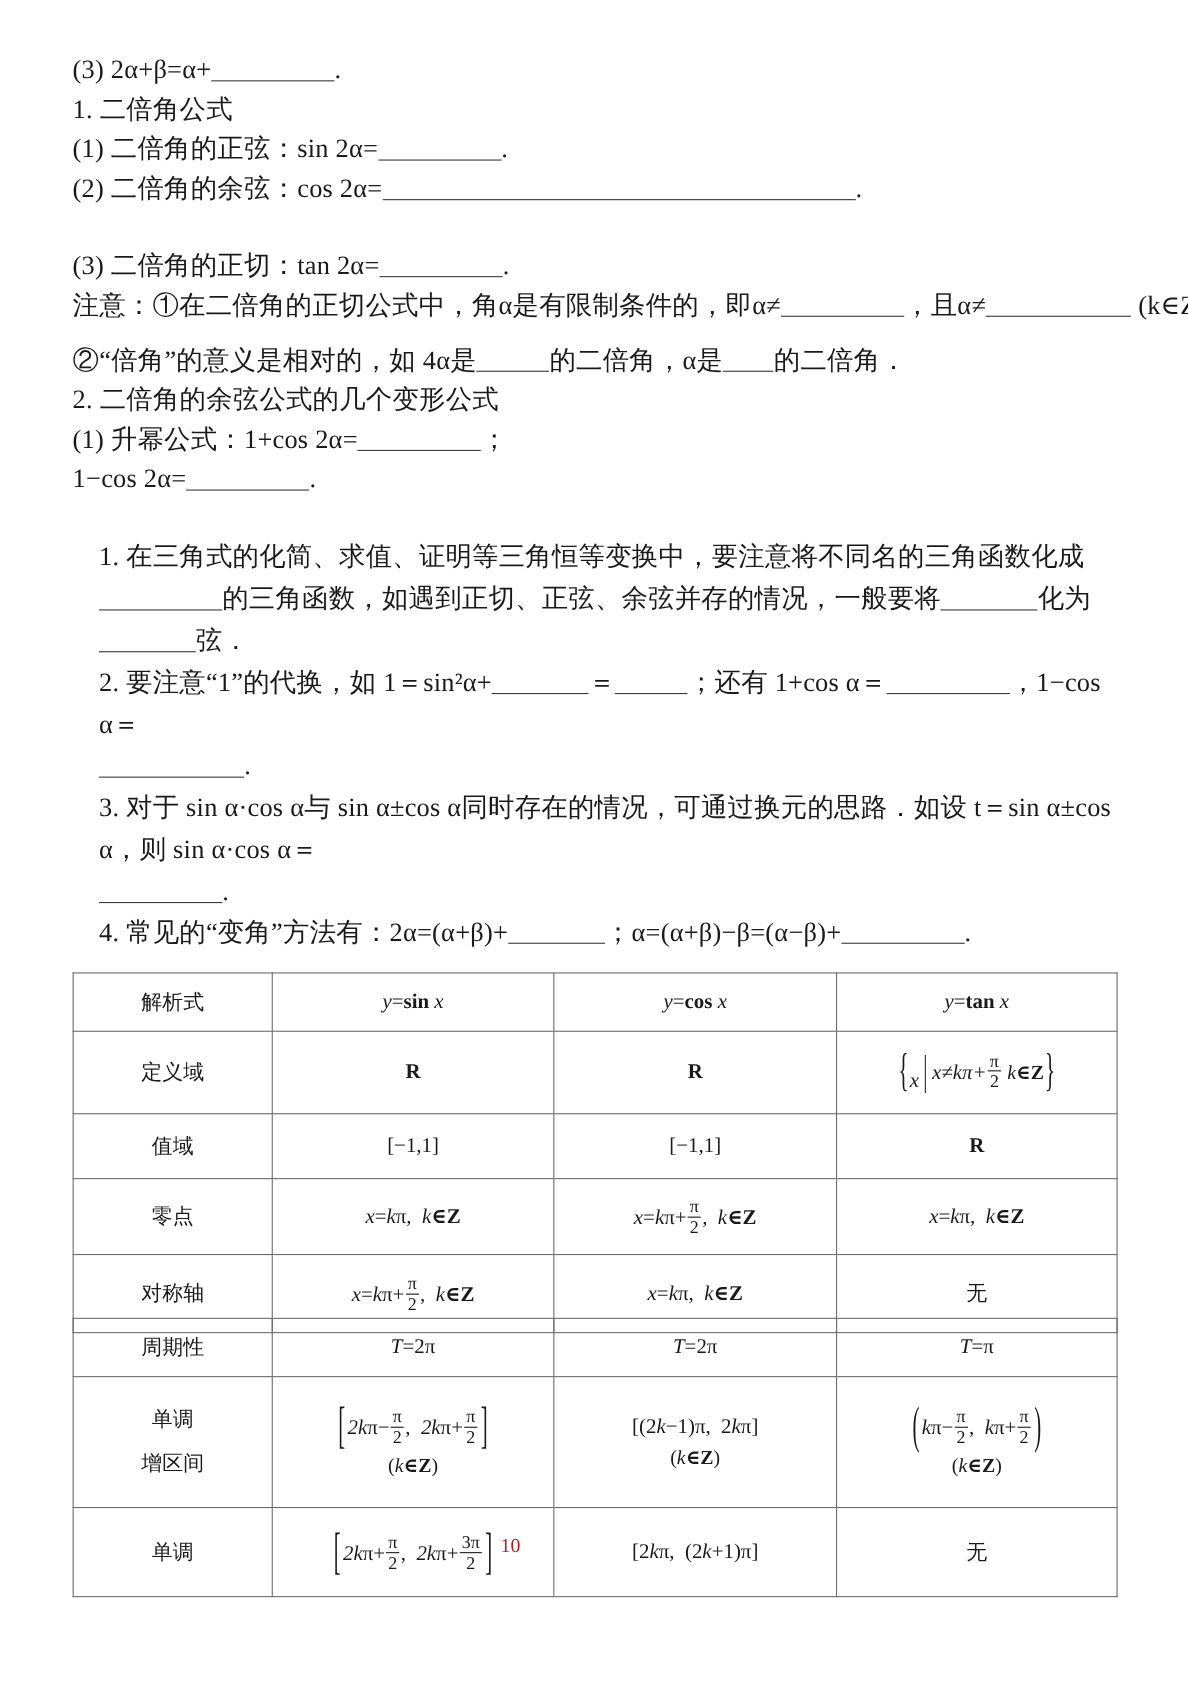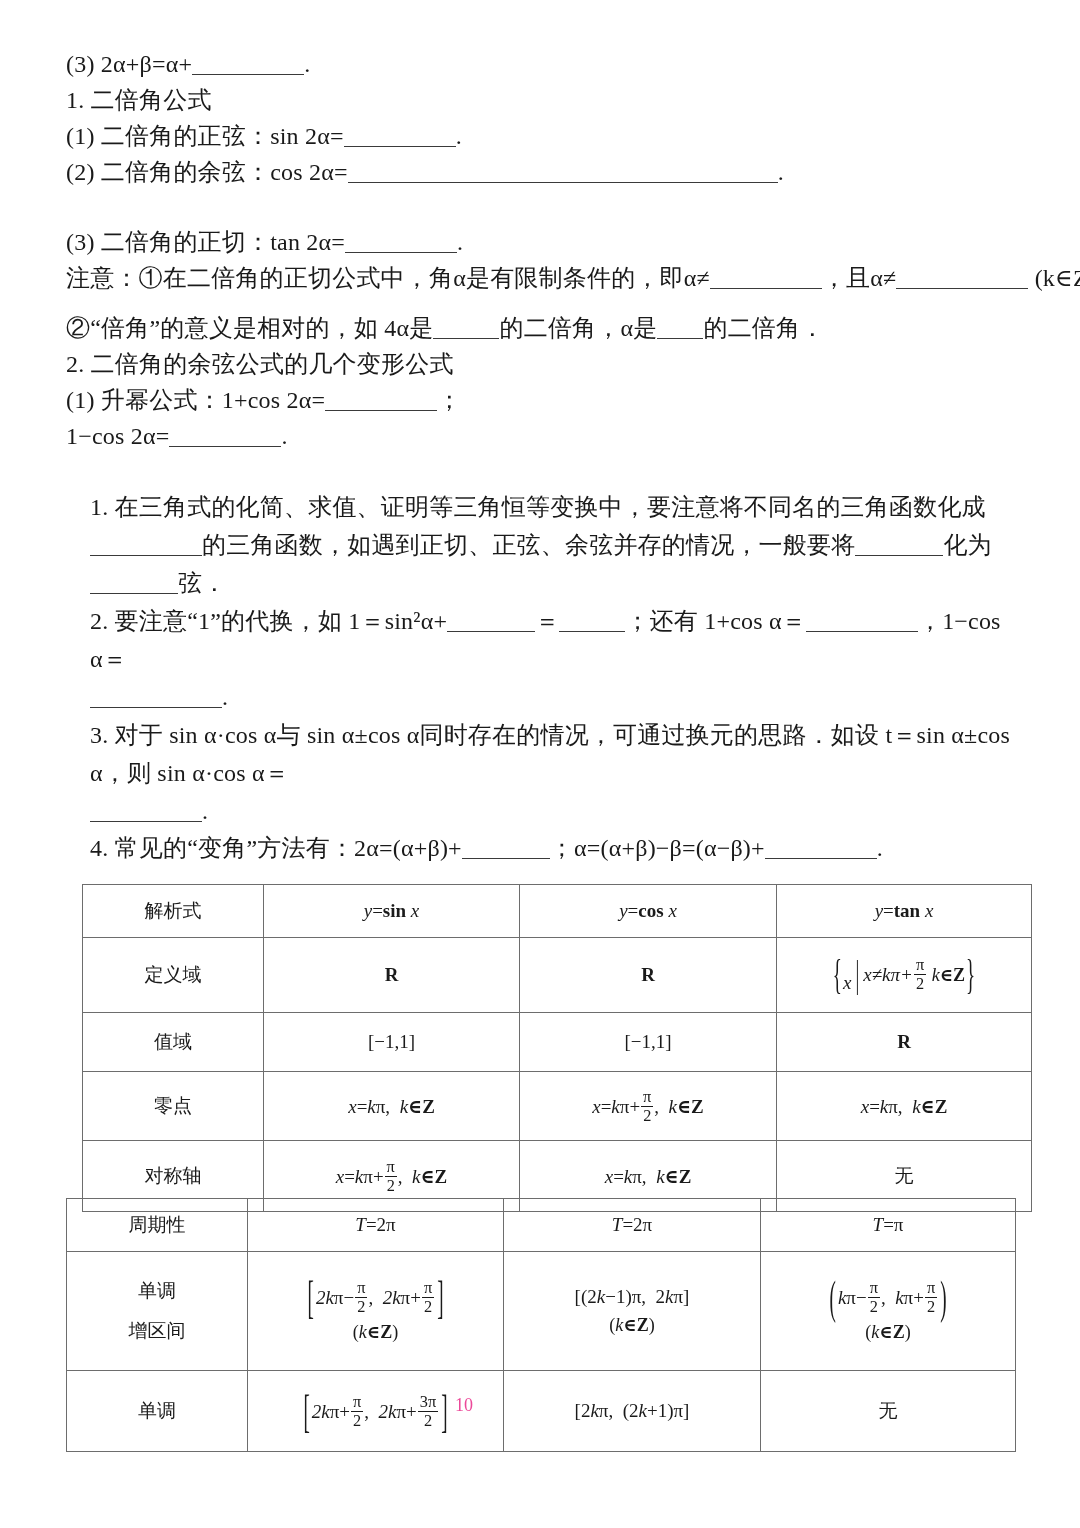--- a/index.html
+++ b/index.html
@@ -134,21 +134,21 @@
   .sub-note { margin-top: 6px; font-size: 0.95em; }
 
   
   .folio {
     position: absolute;
     left: 0;
     top: 1395px;
     width: 928px;
     text-align: center;
     font-size: 18px;
-    color: #ec4899;
+    color: #b91c1c;
   }
   .heading-line { font-size: 19.5px; line-height: 34px; }
 </style>
 </head>
 <body>
 
 <div class="page">
 
   <div class="body-col">
 
@@ -206,21 +206,21 @@
     <div class="line wrapline indent1">
       <span>3. 对于 sin α·cos α与 sin α±cos α同时存在的情况，可通过换元的思路．如设 t＝sin α±cos α，则 sin α·cos α＝</span><br><span class="blank b-lg"></span><span>.</span>
     </div>
 
     <div class="line indent1">
       <span>4. 常见的“变角”方法有：2α=(α+β)+</span><span class="blank b-md"></span><span>；α=(α+β)−β=(α−β)+</span><span class="blank b-lg"></span><span>.</span>
     </div>
 
   </div>
 
-  <table class="props" style="left:82px; top:884px; width:950px;padding-left:32px;">
+  <table class="props" style="left:66px; top:884px; width:950px;padding-left:32px;">
     <colgroup>
         <col class="c0">
         <col class="c1">
         <col class="c2">
         <col class="c3">
       </colgroup>
     <tbody>
       <tr>
         <td class="cell-zh" style="height:44px">解析式</td>
         <td><i class="math">y</i>=<span class="up">sin</span> <i class="math">x</i></td>

